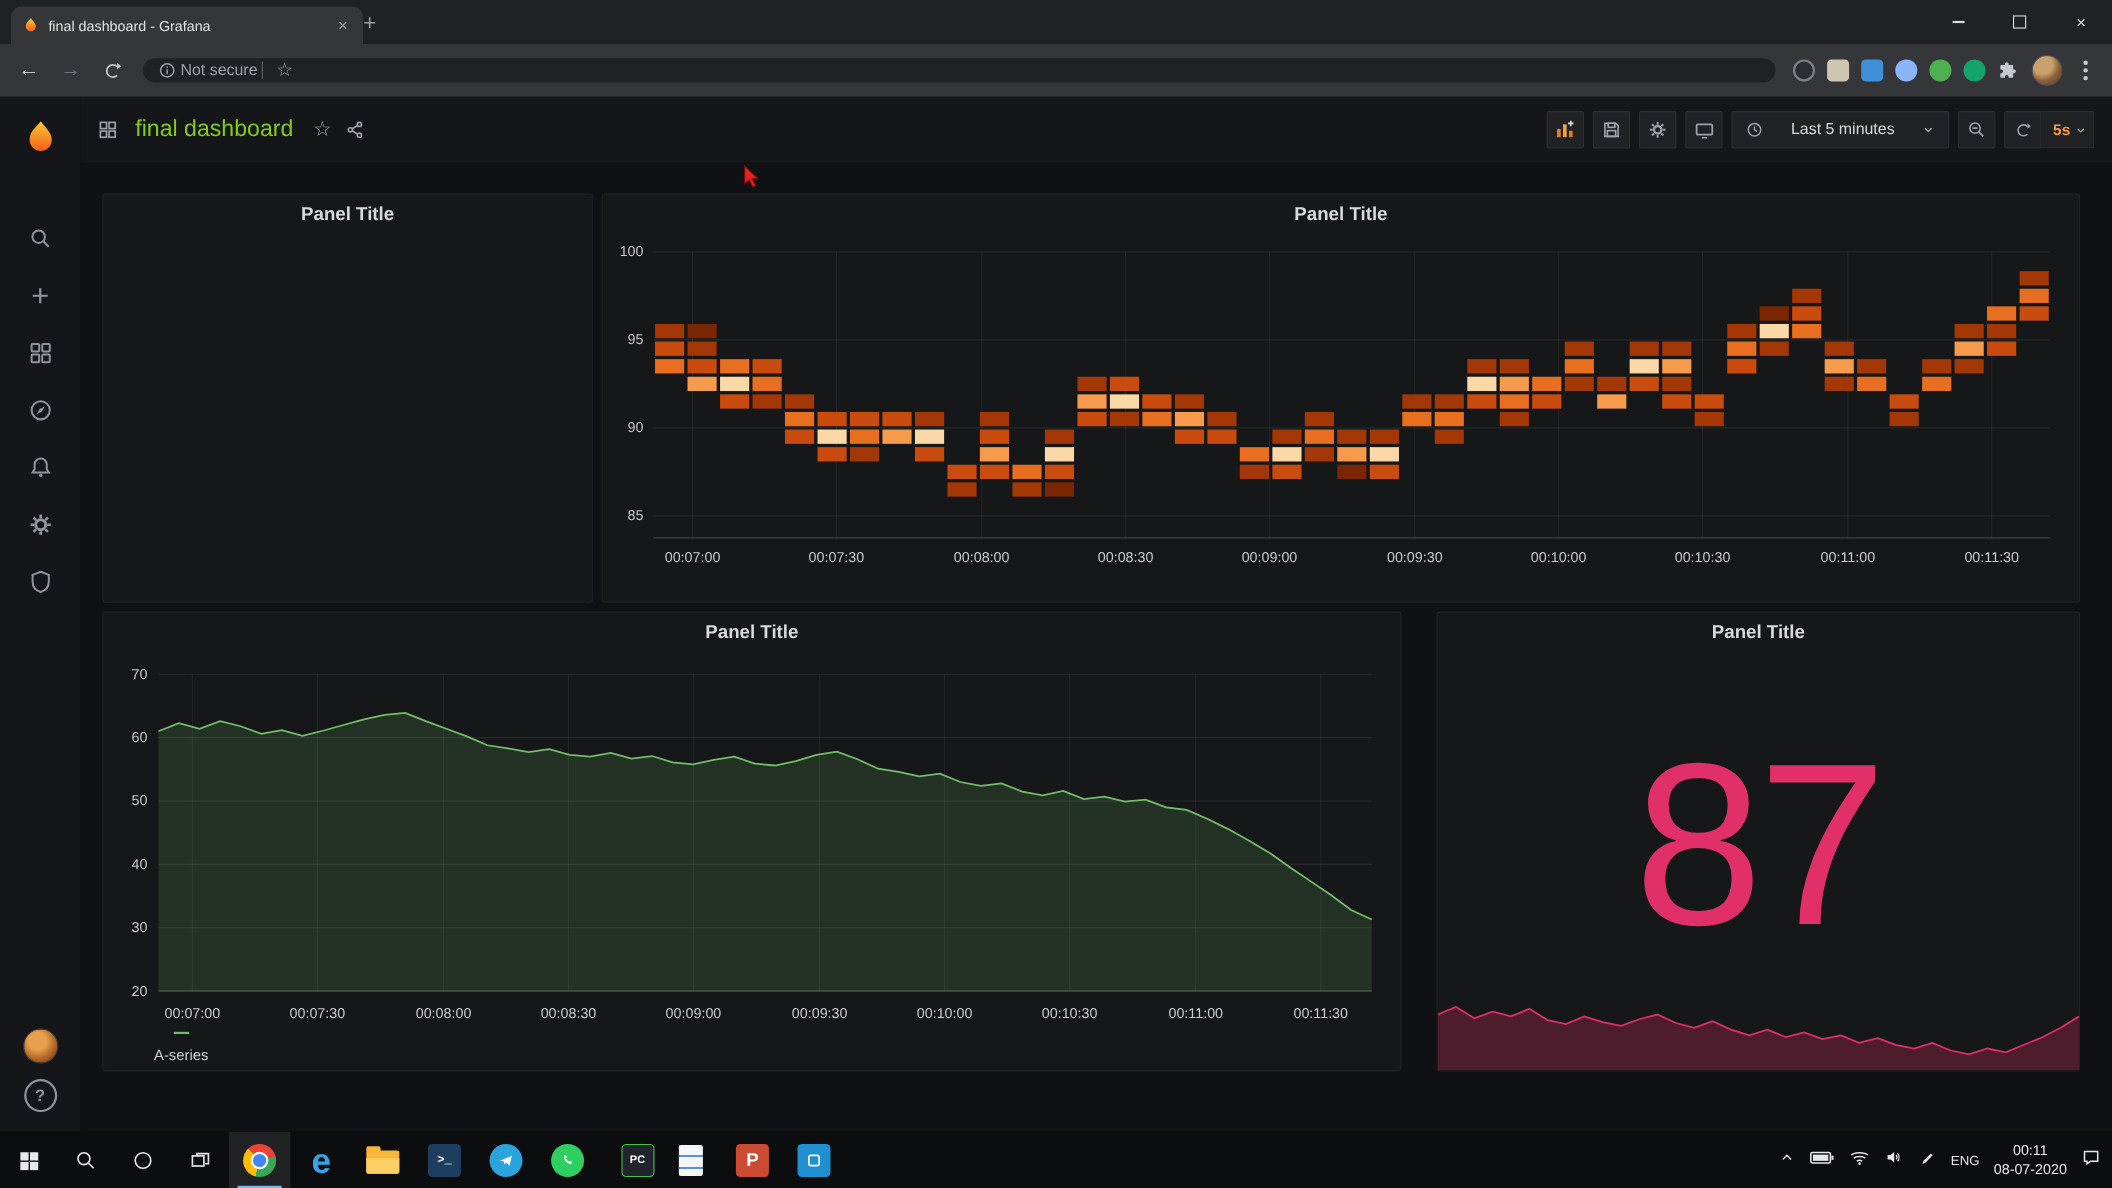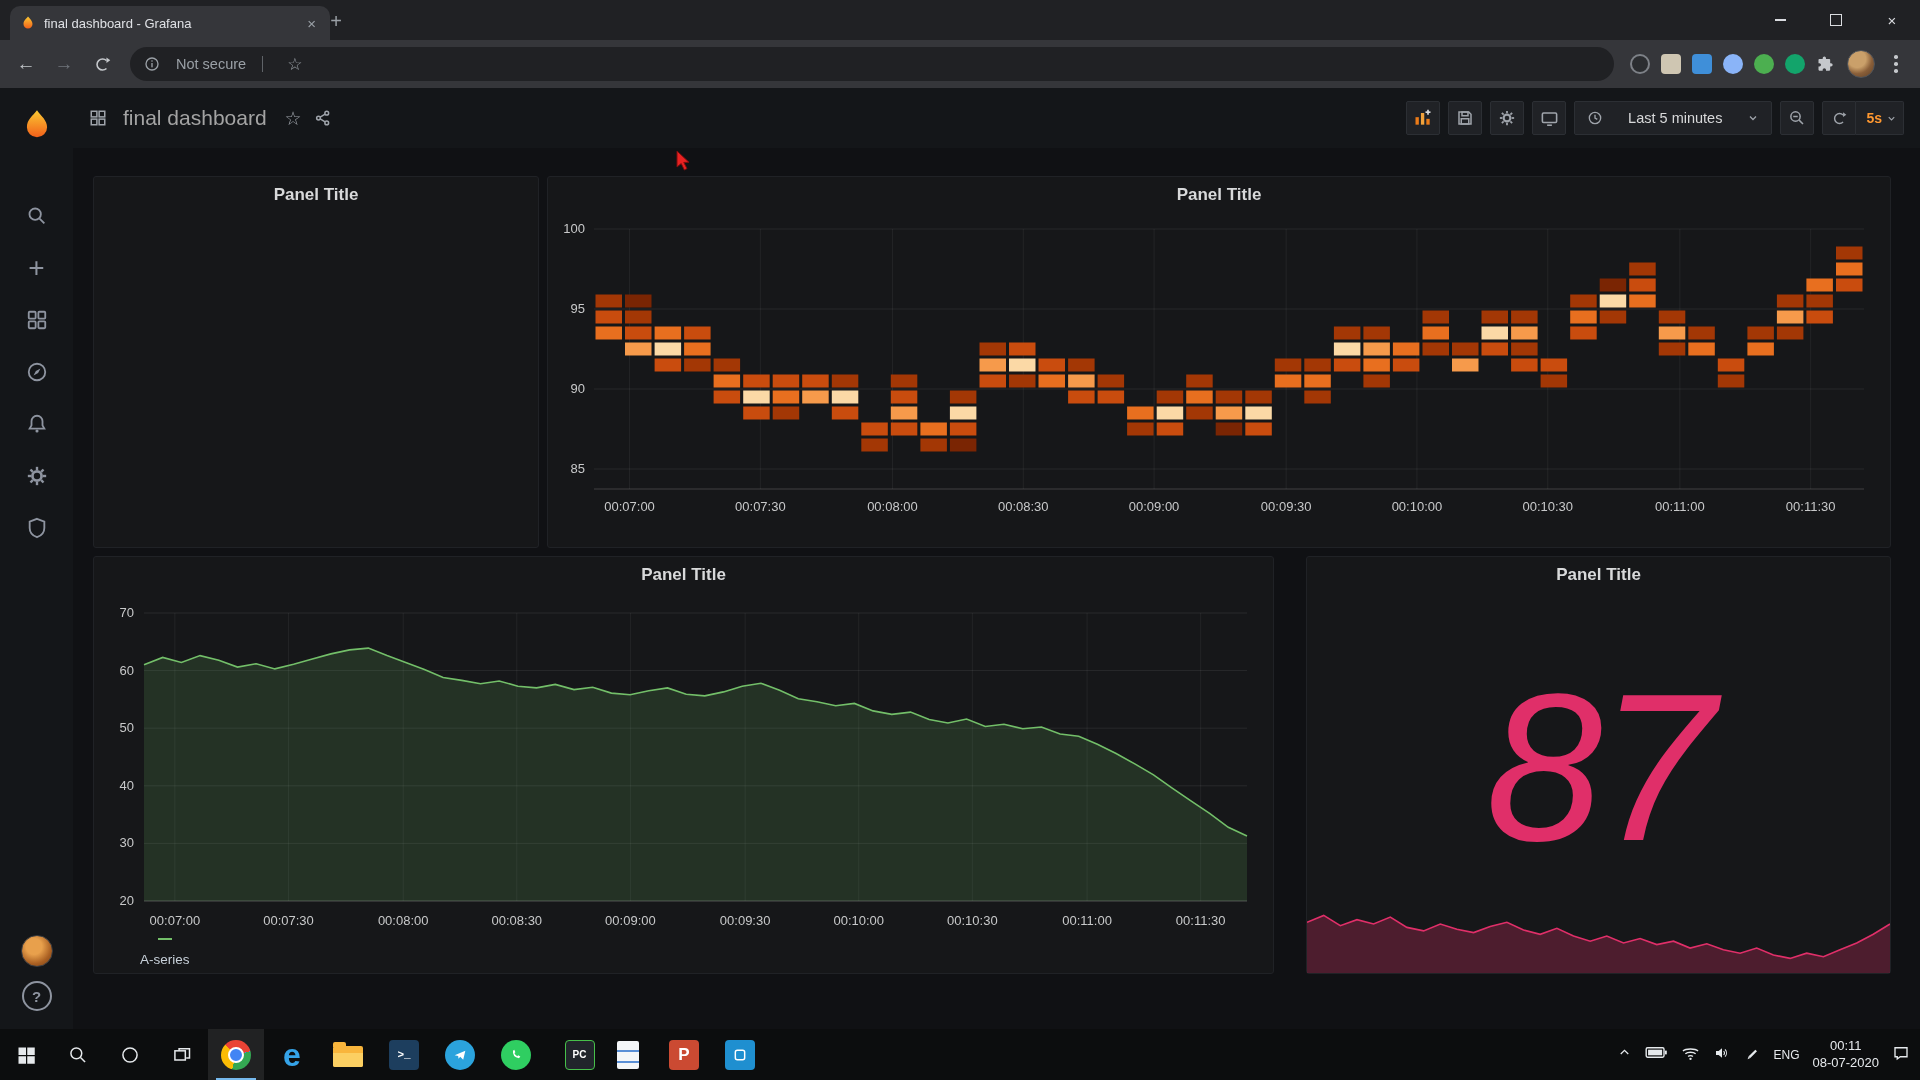--- a/index.html
+++ b/index.html
@@ -16,22 +16,22 @@
           align-items:center;justify-content:center;color:#9aa0a6;font-size:20px;}
   .wincontrols{position:absolute;right:0;top:0;height:40px;display:flex;}
   .winbtn{width:56px;height:40px;display:flex;align-items:center;justify-content:center;color:#dadce0;font-size:15px;}
   .min-glyph{display:block;width:11px;height:1.6px;background:#dadce0;}
   .max-glyph{display:block;width:10px;height:10px;border:1.4px solid #dadce0;}
 
   .toolbar{height:48px;background:#35363a;display:flex;align-items:center;padding:0 10px;gap:6px;}
   .navbtn{width:32px;height:32px;display:flex;align-items:center;justify-content:center;color:#c5c8cc;
           font-size:19px;border-radius:50%;}
   .navbtn.dim{color:#70757c;}
-  .omnibox{flex:1;height:34px;background:#202124;border-radius:17px;display:flex;align-items:center;
-           padding:0 6px 0 14px;margin:0 6px;color:#9aa0a6;font-size:14.5px;gap:16px;min-width:0;}
+  .omnibox{flex:1;height:22px;background:#202124;border-radius:17px;display:flex;align-items:center;
+           padding:0 6px 0 14px;margin:0 6px;color:#9aa0a6;font-size:14.5px;gap:4px;min-width:0;}
   .omni-sep{width:1px;height:16px;background:#5f6368;}
   .url{flex:1;white-space:nowrap;overflow:hidden;min-width:0;}
   .url-host{color:#e8eaed;}
   .url-rest{color:#9aa0a6;}
   .omni-star{color:#9aa0a6;font-size:17px;padding:0 8px;}
   .ext-row{display:flex;align-items:center;gap:11px;padding:0 4px;}
   .ext{width:20px;height:20px;border-radius:4px;}
   .ext.round{border-radius:50%;}
   .profile-avatar{width:26px;height:26px;border-radius:50%;
       background:radial-gradient(circle at 35% 30%,#caa06a 0 35%,#8a5f39 60%,#5d3f26 100%);border:1px solid #50545a;}
@@ -45,21 +45,21 @@
   .side-logo{margin:8px 0 44px;}
   .side-item{width:44px;height:52px;display:flex;align-items:center;justify-content:center;color:#8e94a0;}
   .side-spacer{flex:1;}
   .side-avatar{width:30px;height:30px;border-radius:50%;margin-bottom:14px;
       background:radial-gradient(circle at 40% 35%,#e8a04c 0 30%,#a95f22 65%,#6e3c14 100%);border:1px solid #3a3d42;}
   .help-circle{width:26px;height:26px;border-radius:50%;border:2px solid #8e94a0;display:flex;align-items:center;
       justify-content:center;color:#8e94a0;font-size:15px;font-weight:bold;}
 
   .main{flex:1;display:flex;flex-direction:column;min-width:0;}
   .gnav{height:60px;display:flex;align-items:center;padding:0 16px;background:#141619;gap:12px;}
-  .gnav-title{font-size:21px;color:#a3a3a3;margin-left:4px;text-align:center;}
+  .gnav-title{font-size:21px;color:#84cc16;margin-left:4px;text-align:center;}
   .gnav-icon{color:#9fa4ab;display:flex;align-items:center;justify-content:center;}
   .gnav-star{font-size:19px;color:#9fa4ab;margin-left:6px;}
   .gnav-right{margin-left:auto;display:flex;align-items:center;gap:8px;}
   .gbtn{height:34px;min-width:34px;background:#202226;border:1px solid #2c2f34;border-radius:2px;
         display:flex;align-items:center;justify-content:center;color:#9fa4ab;padding:11px 6px;box-sizing:border-box;}
   .gbtn-group{display:flex;}
   .gbtn-group .gbtn{border-radius:0;}
   .gbtn-group .gbtn:first-child{border-radius:2px 0 0 2px;}
   .gbtn-group .gbtn:last-child{border-radius:0 2px 2px 0;border-left:none;}
   .time-btn{gap:25px;color:#d8d9da;font-size:14.5px;padding:0 12px;}
@@ -546,21 +546,21 @@
                 <line x1="50" y1="308" x2="1153" y2="308" stroke="rgba(255,255,255,0.18)"></line>
                 <path d="M 50.0 71.8 L 68.7 64.4 L 87.4 69.5 L 106.1 62.6 L 124.8 67.2 L 143.5 74.1 L 162.2 70.7 L 180.9 75.9 L 199.6 71.3 L 218.3 66.1 L 236.9 60.9 L 255.6 56.9 L 274.3 55.1 L 293.0 62.6 L 311.7 69.5 L 330.4 76.4 L 349.1 84.5 L 367.8 87.4 L 386.5 90.8 L 405.2 88.0 L 423.9 93.2 L 442.6 94.9 L 461.3 91.4 L 480.0 96.6 L 498.7 94.3 L 517.4 100.1 L 536.1 101.8 L 554.8 97.8 L 573.5 94.9 L 592.2 101.2 L 610.8 102.9 L 629.5 98.9 L 648.2 93.2 L 666.9 90.3 L 685.6 97.2 L 704.3 105.8 L 723.0 108.7 L 741.7 112.7 L 760.4 110.4 L 779.1 117.9 L 797.8 121.4 L 816.5 119.1 L 835.2 126.6 L 853.9 130.0 L 872.6 126.0 L 891.3 133.5 L 910.0 131.2 L 928.7 135.8 L 947.4 134.0 L 966.1 141.0 L 984.7 143.3 L 1003.4 151.3 L 1022.1 160.5 L 1040.8 170.9 L 1059.5 181.9 L 1078.2 195.1 L 1096.9 207.8 L 1115.6 220.4 L 1134.3 234.3 L 1153.0 242.9 L 1153 308 L 50 308 Z" fill="rgba(115,191,105,0.16)" stroke="none"></path>
                 <path d="M 50.0 71.8 L 68.7 64.4 L 87.4 69.5 L 106.1 62.6 L 124.8 67.2 L 143.5 74.1 L 162.2 70.7 L 180.9 75.9 L 199.6 71.3 L 218.3 66.1 L 236.9 60.9 L 255.6 56.9 L 274.3 55.1 L 293.0 62.6 L 311.7 69.5 L 330.4 76.4 L 349.1 84.5 L 367.8 87.4 L 386.5 90.8 L 405.2 88.0 L 423.9 93.2 L 442.6 94.9 L 461.3 91.4 L 480.0 96.6 L 498.7 94.3 L 517.4 100.1 L 536.1 101.8 L 554.8 97.8 L 573.5 94.9 L 592.2 101.2 L 610.8 102.9 L 629.5 98.9 L 648.2 93.2 L 666.9 90.3 L 685.6 97.2 L 704.3 105.8 L 723.0 108.7 L 741.7 112.7 L 760.4 110.4 L 779.1 117.9 L 797.8 121.4 L 816.5 119.1 L 835.2 126.6 L 853.9 130.0 L 872.6 126.0 L 891.3 133.5 L 910.0 131.2 L 928.7 135.8 L 947.4 134.0 L 966.1 141.0 L 984.7 143.3 L 1003.4 151.3 L 1022.1 160.5 L 1040.8 170.9 L 1059.5 181.9 L 1078.2 195.1 L 1096.9 207.8 L 1115.6 220.4 L 1134.3 234.3 L 1153.0 242.9" stroke="#73BF69" stroke-width="1.6" fill="none"></path>
               </svg>
             </div>
         </div>
 
         <div class="panel" style="left:1233px;top:408px;width:585px;height:418px;">
           <div class="panel-header">Panel Title</div>
           <div class="panel-body">
-            <div class="stat-value" style="color: rgb(224, 47, 105); font-style: italic;">87</div>
+            <div class="stat-value" style="color: rgb(224, 47, 105);">87</div>
           <div class="stat-spark">
                 <svg width="583" height="100">
                   <path d="M 0.0 49.3 L 16.7 42.4 L 33.3 52.7 L 50.0 46.7 L 66.6 51.0 L 83.3 44.1 L 99.9 54.4 L 116.6 57.9 L 133.3 51.0 L 149.9 56.2 L 166.6 59.6 L 183.2 53.6 L 199.9 49.3 L 216.5 57.0 L 233.2 61.3 L 249.9 55.3 L 266.5 63.0 L 283.2 68.2 L 299.8 63.0 L 316.5 69.9 L 333.1 65.6 L 349.8 71.6 L 366.5 68.2 L 383.1 75.1 L 399.8 70.8 L 416.4 76.8 L 433.1 80.2 L 449.7 75.1 L 466.4 82.0 L 483.1 85.4 L 499.7 80.2 L 516.4 83.7 L 533.0 76.8 L 549.7 69.9 L 566.3 61.3 L 583.0 51.0 L 583 100 L 0 100 Z" fill="rgba(224,47,105,0.27)"></path>
                   <path d="M 0.0 49.3 L 16.7 42.4 L 33.3 52.7 L 50.0 46.7 L 66.6 51.0 L 83.3 44.1 L 99.9 54.4 L 116.6 57.9 L 133.3 51.0 L 149.9 56.2 L 166.6 59.6 L 183.2 53.6 L 199.9 49.3 L 216.5 57.0 L 233.2 61.3 L 249.9 55.3 L 266.5 63.0 L 283.2 68.2 L 299.8 63.0 L 316.5 69.9 L 333.1 65.6 L 349.8 71.6 L 366.5 68.2 L 383.1 75.1 L 399.8 70.8 L 416.4 76.8 L 433.1 80.2 L 449.7 75.1 L 466.4 82.0 L 483.1 85.4 L 499.7 80.2 L 516.4 83.7 L 533.0 76.8 L 549.7 69.9 L 566.3 61.3 L 583.0 51.0" stroke="#E02F69" stroke-width="1.6" fill="none"></path>
                 </svg>
               </div>
             </div>
         </div>
 
       </div>

